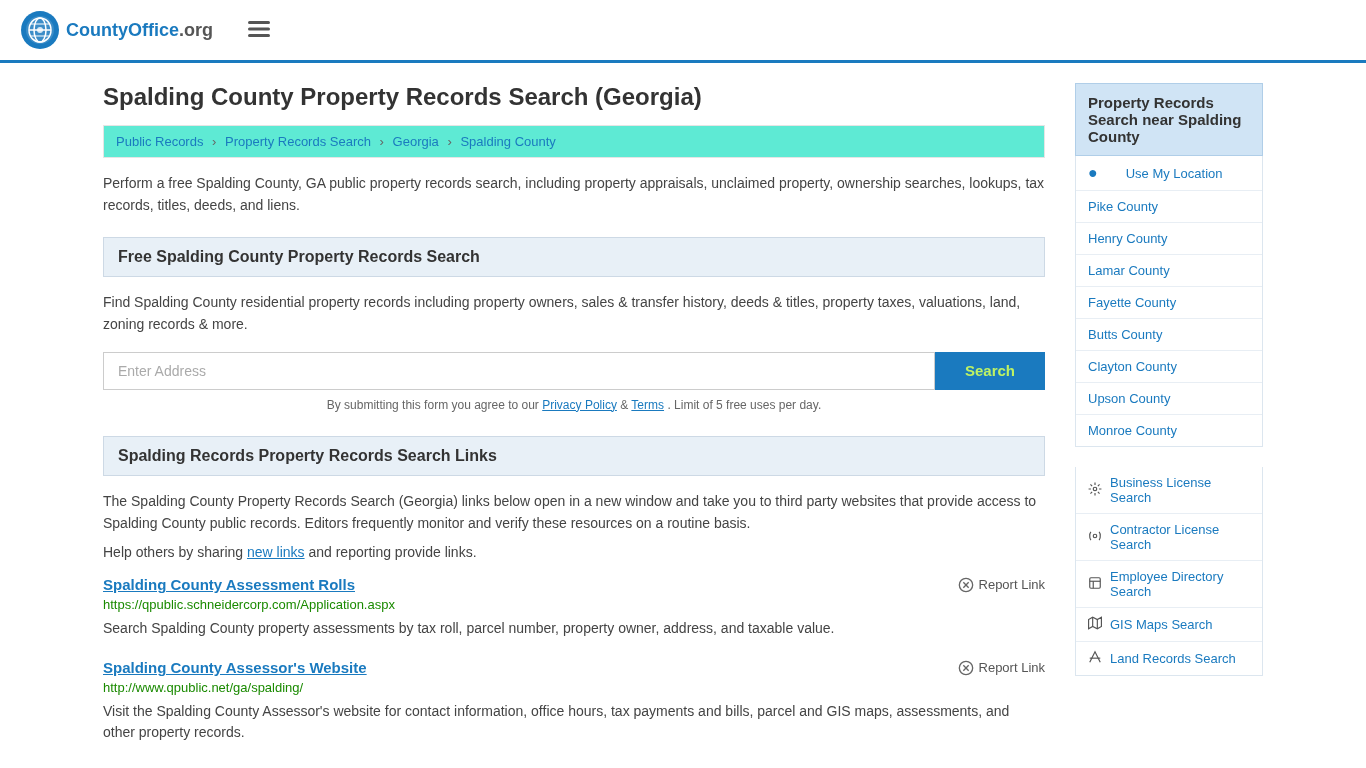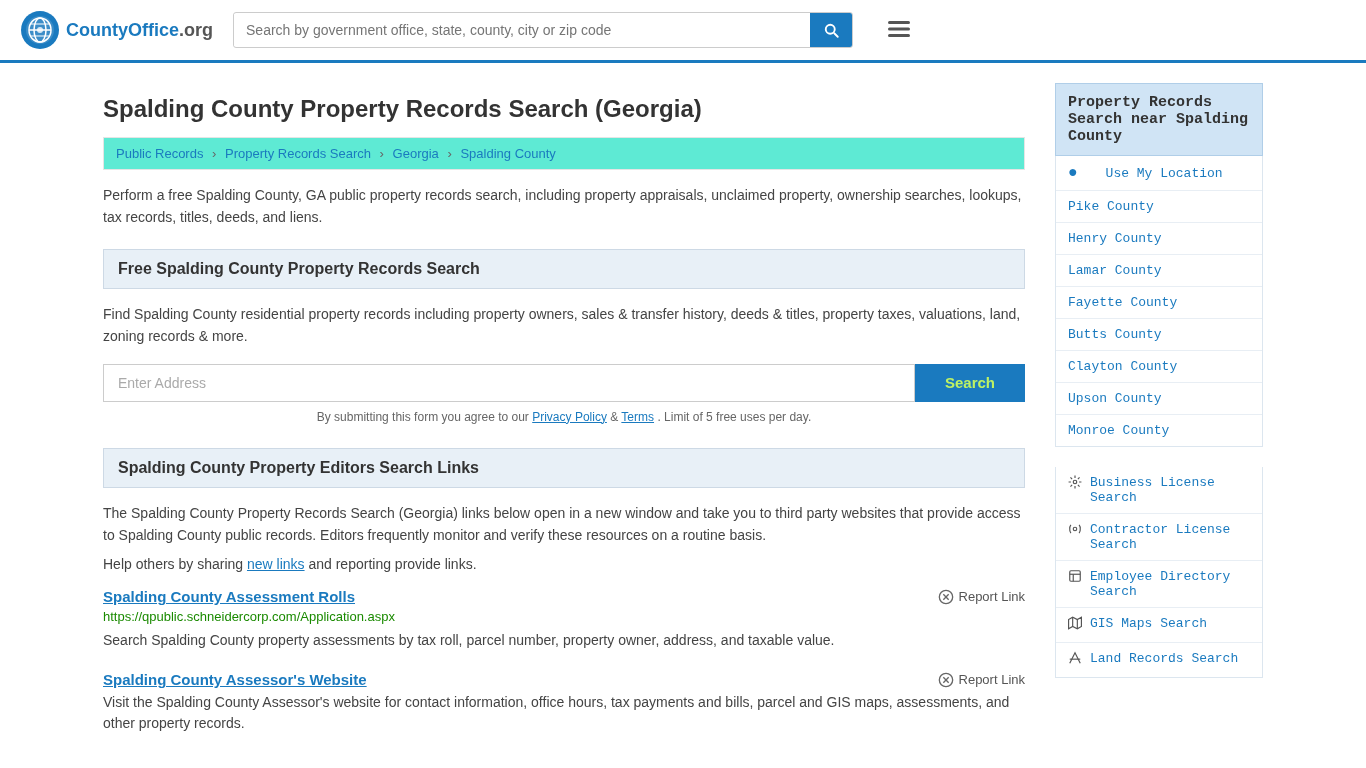--- a/index.html
+++ b/index.html
@@ -74,26 +74,24 @@
     .page-container {
       max-width: 1200px;
       margin: 0 auto;
       padding: 20px 20px;
       display: flex;
       gap: 30px;
     }
     .main-content {
       flex: 1;
       min-width: 0;
-      margin-top: 12px;
     }
     .sidebar {
-      width: 208px;
+      width: 188px;
       flex-shrink: 0;
-      font-family: Liberation Mono, monospace;
     }
 
     
     .page-title {
       font-size: 24px;
       font-weight: bold;
       color: #333;
       margin-bottom: 14px;
     }
 
@@ -249,21 +247,21 @@
     }
     .sidebar-links-list {
       border: 1px solid #dce6ef;
       border-top: none;
       background: #fff;
     }
     .sidebar-link-item {
       border-bottom: 1px solid #e8eef4;
       padding: 8px 12px;
       display: flex;
-      align-items: flex-start;
+      align-items: center;
       gap: 8px;
     }
     .sidebar-link-item:last-child { border-bottom: none; }
     .sidebar-link-item a {
       color: #1a7abf;
       text-decoration: none;
       font-size: 13px;
     }
     .sidebar-icon {
       color: #555;
@@ -296,28 +294,20 @@
       <ellipse cx="20" cy="20" rx="6" ry="12" fill="none" stroke="#fff" stroke-width="1.5"></ellipse>
       <line x1="9" y1="20" x2="31" y2="20" stroke="#fff" stroke-width="1.5"></line>
       <line x1="11" y1="14" x2="29" y2="14" stroke="#fff" stroke-width="1"></line>
       <line x1="11" y1="26" x2="29" y2="26" stroke="#fff" stroke-width="1"></line>
       <circle cx="20" cy="20" r="3" fill="#fff" opacity="0.8"></circle>
     </svg>
     <span class="logo-text">
       <span>CountyOffice</span><span style="color:#555;">.org</span>
     </span>
   </a>
-  <div class="search-bar-container">
-    <input class="header-search-input" type="text" placeholder="Search by government office, state, county, city or zip code" style="">
-    <button class="header-search-btn">
-      <svg width="18" height="18" viewBox="0 0 24 24">
-        <path d="M21 21l-4.35-4.35M17 11A6 6 0 1 1 5 11a6 6 0 0 1 12 0z" stroke="#fff" stroke-width="2.5" fill="none" stroke-linecap="round"></path>
-      </svg>
-    </button>
-  </div>
   <button class="hamburger-btn">
     <svg width="28" height="28" viewBox="0 0 28 28">
       <rect x="3" y="6" width="22" height="3" rx="1.5" fill="#555"></rect>
       <rect x="3" y="12.5" width="22" height="3" rx="1.5" fill="#555"></rect>
       <rect x="3" y="19" width="22" height="3" rx="1.5" fill="#555"></rect>
     </svg>
   </button>
 </header>
 
 <div class="page-container">
@@ -348,21 +338,21 @@
       <p class="form-disclaimer">
         <span>By submitting this form you agree to our</span>
         <a href="#">Privacy Policy</a>
         <span> &amp; </span>
         <a href="#">Terms</a>
         <span>. Limit of 5 free uses per day.</span>
       </p>
     </div>
 
     <div class="links-section">
-      <div class="section-header">Spalding County Property Editors Search Links</div>
+      <div class="section-header">Spalding Records Property Records Search Links</div>
       <p class="links-desc">The Spalding County Property Records Search (Georgia) links below open in a new window and take you to third party websites that provide access to Spalding County public records. Editors frequently monitor and verify these resources on a routine basis.</p>
       <p class="share-links-text">
         <span>Help others by sharing</span>
         <a href="#">new links</a>
         <span> </span><span>and reporting provide links.</span>
       </p>
 
       <div class="link-card">
         <div class="link-card-header">
           <a class="link-card-title" href="#">Spalding County Assessment Rolls</a>
@@ -382,20 +372,21 @@
         <div class="link-card-header">
           <a class="link-card-title" href="#">Spalding County Assessor's Website</a>
           <button class="report-link-btn">
             <svg width="16" height="16" viewBox="0 0 24 24" fill="none" stroke="#666" stroke-width="2">
               <circle cx="12" cy="12" r="10"></circle>
               <path d="M8 8l8 8M16 8l-8 8"></path>
             </svg>
             <span>Report Link</span>
           </button>
         </div>
+        <span class="link-card-url">http://www.qpublic.net/ga/spalding/</span>
         <p class="link-card-desc">Visit the Spalding County Assessor's website for contact information, office hours, tax payments and bills, parcel and GIS maps, assessments, and other property records.</p>
       </div>
 
     </div>
   </main>
 
   <aside class="sidebar">
 
     <div class="sidebar-section">
       <div class="sidebar-section-header">Property Records Search near Spalding County</div>

